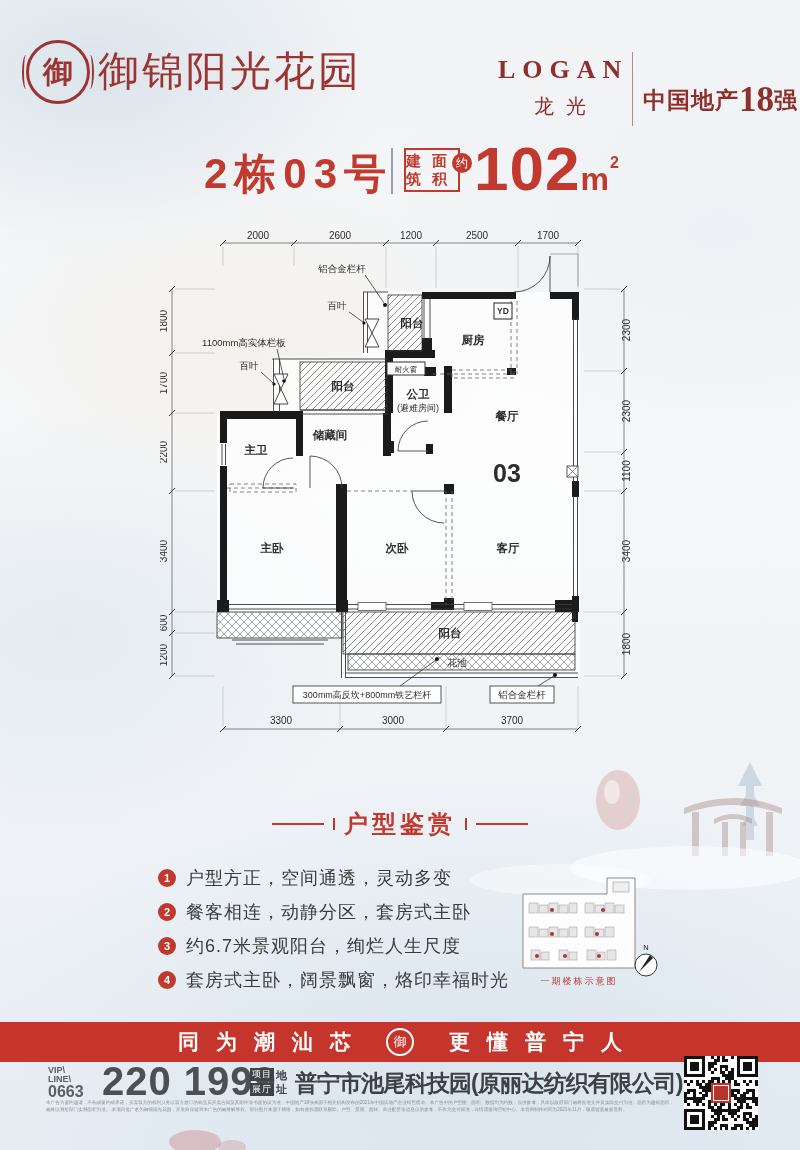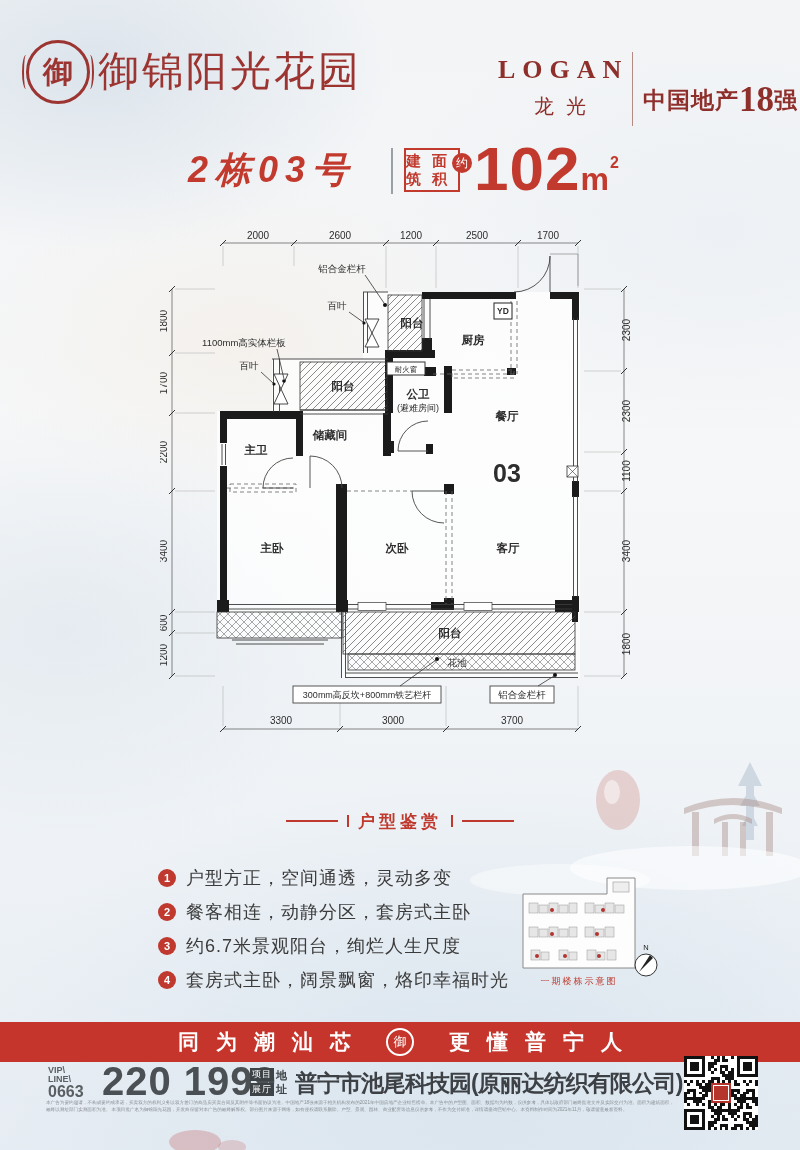--- a/index.html
+++ b/index.html
@@ -25,40 +25,40 @@
     font-size:41px;letter-spacing:3px;color:#9c3531;}
   .logan-block{left:498px;top:55px;width:124px;text-align:center;color:#8e2f2b;
     font-family:"Liberation Serif",serif;}
   .logan-en{font-size:26px;letter-spacing:7px;font-weight:bold;}
   .logan-cn{font-size:20px;letter-spacing:12px;margin-top:8px;padding-left:12px;}
   .hdr-divider{left:632px;top:52px;width:1px;height:74px;background:#b38a84;}
   .rank{left:643px;top:80px;font-family:"Liberation Serif",serif;color:#8e2f2b;font-size:23px;
     font-weight:bold;letter-spacing:1px;white-space:nowrap;}
   .rank b{font-size:35px;vertical-align:-3px;letter-spacing:0;}
   
-  .unit-title{left:188px;top:146px;font-size:36px;font-weight:bold;color:#c23a2e;letter-spacing:7px;font-style:italic;}
+  .unit-title{left:204px;top:146px;font-size:42px;font-weight:bold;color:#c23a2e;letter-spacing:7px;}
   .title-divider{left:391px;top:148px;width:2px;height:46px;background:#9aa0a6;}
   .area-box{left:404px;top:148px;width:52px;height:40px;border:2px solid #c23a2e;color:#c23a2e;
     display:flex;flex-direction:row;align-items:center;justify-content:center;
     font-size:15px;font-weight:bold;line-height:18px;letter-spacing:2px;}
   .approx-circle{left:452px;top:153px;width:20px;height:20px;background:#c23a2e;color:#fff;
     border-radius:50%;font-size:12px;display:flex;align-items:center;justify-content:center;}
   .area-value{left:474px;top:132px;color:#c23a2e;font-weight:800;font-size:62px;
     font-family:"Liberation Sans",sans-serif;letter-spacing:1px;line-height:62px;}
   .area-value .unit{font-size:32px;font-weight:800;}
   .area-value sup{font-size:16px;vertical-align:22px;}
   
   .floorplan{left:160px;top:226px;}
   .floorplan text{font-family:"Liberation Sans",sans-serif;fill:#2d2d2d;}
   .dimtxt{font-size:10px;fill:#333;}
   .roomtxt{font-size:11.5px;font-weight:bold;}
   .smalltxt{font-size:8.5px;}
   
   .features-heading{left:0;top:808px;width:800px;text-align:center;color:#c0392e;}
-  .features-heading .inner{display:inline-flex;align-items:center;gap:9px;font-size:17px;
+  .features-heading .inner{display:inline-flex;align-items:center;gap:9px;font-size:24px;
     font-weight:bold;letter-spacing:4px;}
   .hline{display:inline-block;width:52px;height:2px;background:#c0392e;}
   .htick{display:inline-block;width:2px;height:12px;background:#c0392e;}
   .feature-item{left:158px;width:520px;display:flex;align-items:center;gap:10px;}
   .fnum{width:18px;height:18px;min-width:18px;border-radius:50%;background:#c0392e;color:#fff;
     font-size:11px;display:flex;align-items:center;justify-content:center;font-weight:bold;}
   .ftext{font-size:18px;color:#3b3b3b;letter-spacing:1px;font-weight:500;white-space:nowrap;}
   
   .sitemap{left:515px;top:876px;}
   .sitemap-caption{fill:#c0392e;font-size:9px;letter-spacing:2px;}

